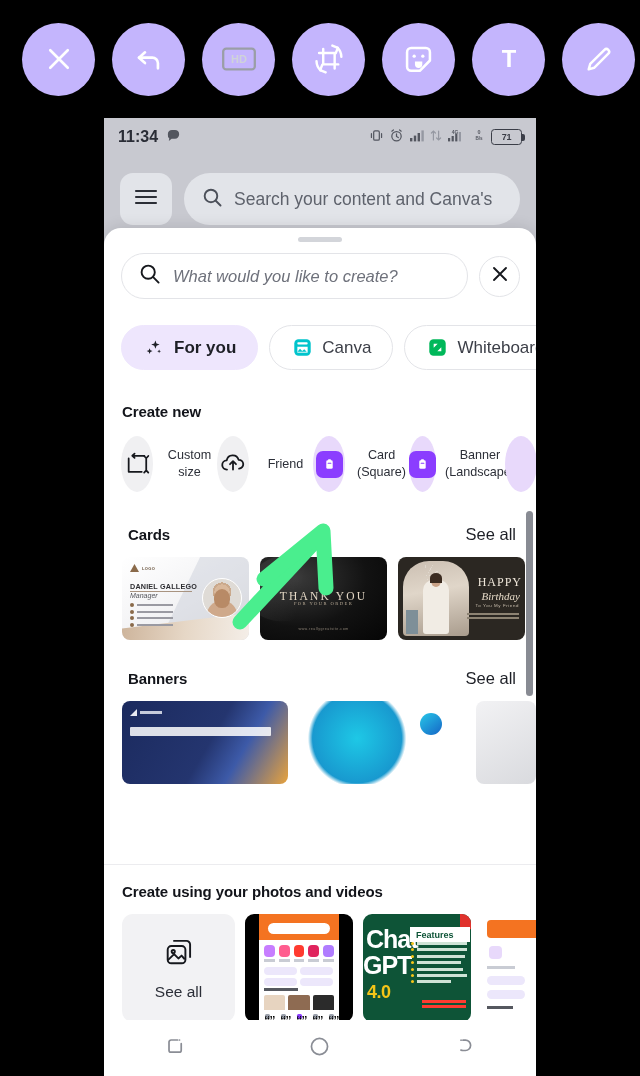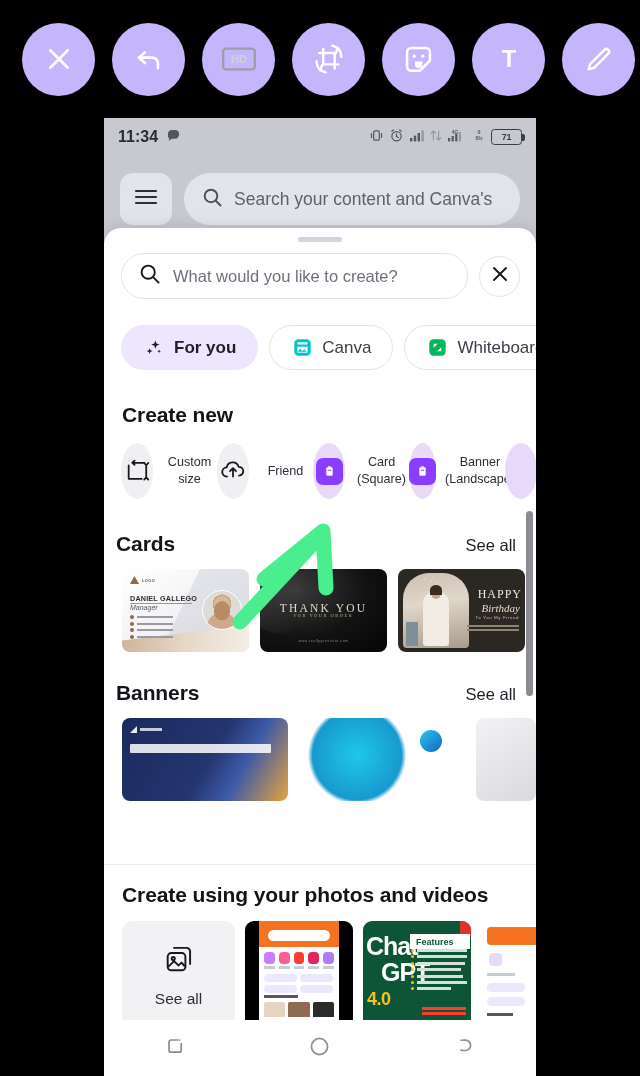--- a/index.html
+++ b/index.html
@@ -71,20 +71,21 @@
     box-shadow:0 -2px 14px rgba(0,0,0,.10); overflow:hidden;
   }
   #sheet-grabber{
     width:44px;height:5px;border-radius:3px;background:#d3d5da;
     margin:9px auto 0;
   }
 
   #sheet-search-row{
     display:flex; align-items:center; gap:11px;
     padding:11px 16px 0 17px;
+    font-style:italic;
   }
   #sheet-search-field{
     flex:1; height:46px; border:1.3px solid #e3e4e8; border-radius:23px;
     display:flex; align-items:center; gap:12px; padding:0 17px;
   }
   #sheet-search-field .ph{ font-size:16.5px; color:#6e717b; }
   #sheet-close-button{
     width:41px;height:41px;border-radius:50%;border:1.3px solid #e3e4e8;
     display:flex;align-items:center;justify-content:center;flex:0 0 auto;
   }
@@ -99,21 +100,21 @@
     display:flex; align-items:center; gap:9px; padding:0 21px;
     flex:0 0 auto; background:#fff;
   }
   .chip.active{ background:#eee6fd; border-color:#eee6fd; }
   .chip-label{ font-size:17px; font-weight:700; color:#1d1f26; }
   .chip:not(.active) .chip-label{ font-weight:400; color:#3c3f48; }
   .chip-ico{ width:22px;height:22px;display:flex;align-items:center;justify-content:center;flex:0 0 auto;}
 
   
   .section-title{
-    font-size:21px; font-weight:700; color:#12141a; letter-spacing:-.1px;
+    font-size:15px; font-weight:700; color:#12141a; letter-spacing:-.1px;
   }
   #create-new-header{ padding:33px 0 0 18px; }
   #create-new-row{
     display:flex; gap:0; padding:16px 0 0 0; white-space:nowrap; overflow:hidden;
   }
   .create-item{
     width:96px; flex:0 0 auto; display:flex; flex-direction:row;
     align-items:center; gap:9px;
   }
   .create-item:first-child{ margin-left:17px; }
@@ -133,21 +134,21 @@
   }
 
   
   #create-scrollbar{
     position:absolute; right:3px; top:283px; width:7px; height:185px;
     background:#6e717b; border-radius:4px; opacity:.82;
   }
 
   
   .row-header{
-    display:flex; align-items:baseline; padding:0 20px 0 12px;
+    display:flex; align-items:baseline; padding:0 20px 0 24px;
   }
   .see-all{
     margin-left:auto; font-size:16.5px; color:#1d1f26; font-weight:400;
   }
   .thumb-row{
     display:flex; gap:11px; padding:13px 4px 0 18px; white-space:nowrap; overflow:hidden;
   }
   .thumb{
     width:127px; height:83px; border-radius:8px; flex:0 0 auto;
     overflow:hidden; position:relative; background:#ddd;
@@ -258,21 +259,21 @@
   .pv1 .cap{position:absolute;left:5px;top:74px;width:34px;height:3px;background:#55585f;}
   .pv1 .gal{position:absolute;left:5px;right:5px;top:81px;display:flex;gap:3px;}
   .pv1 .gal d{display:block;width:22px;height:19px;border-radius:2px;}
   .pv1 .nav{position:absolute;left:0;right:0;bottom:0;height:12px;background:#fff;display:flex;
     align-items:center;justify-content:space-around;}
   .pv1 .nav q{display:block;width:5px;height:5px;border-radius:1.5px;background:#9aa0ab;}
 
   .pv2{background:#0e5437;}
   .pv2 .t1{position:absolute;left:3px;top:14px;font-size:25px;font-weight:700;color:#fff;
     font-family:"Liberation Sans",sans-serif;letter-spacing:-1px;line-height:.92;}
-  .pv2 .t2{position:absolute;left:18px;top:40px;font-size:25px;font-weight:700;color:#fff;
+  .pv2 .t2{position:absolute;left:0;top:40px;font-size:25px;font-weight:700;color:#fff;
     letter-spacing:-1px;line-height:.92;}
   .pv2 .t3{position:absolute;left:4px;top:68px;font-size:18px;font-weight:700;color:#f5c518;letter-spacing:-.5px;}
   .pv2 .rib{position:absolute;right:1px;top:13px;width:60px;height:15px;background:#fff;
     display:flex;align-items:center;padding-left:6px;}
   .pv2 .rib b{font-size:9px;font-weight:700;color:#0e5437;}
   .pv2 .fl{position:absolute;right:4px;top:28px;width:56px;display:flex;flex-direction:column;gap:3.4px;}
   .pv2 .fl i{display:flex;align-items:center;gap:3px;}
   .pv2 .fl i b{width:3px;height:3px;border-radius:50%;background:#f5c518;display:block;flex:0 0 auto;}
   .pv2 .fl i u{display:block;height:3px;background:#cfe3d6;text-decoration:none;}
   .pv2 .sig{position:absolute;right:5px;bottom:12px;width:44px;}

